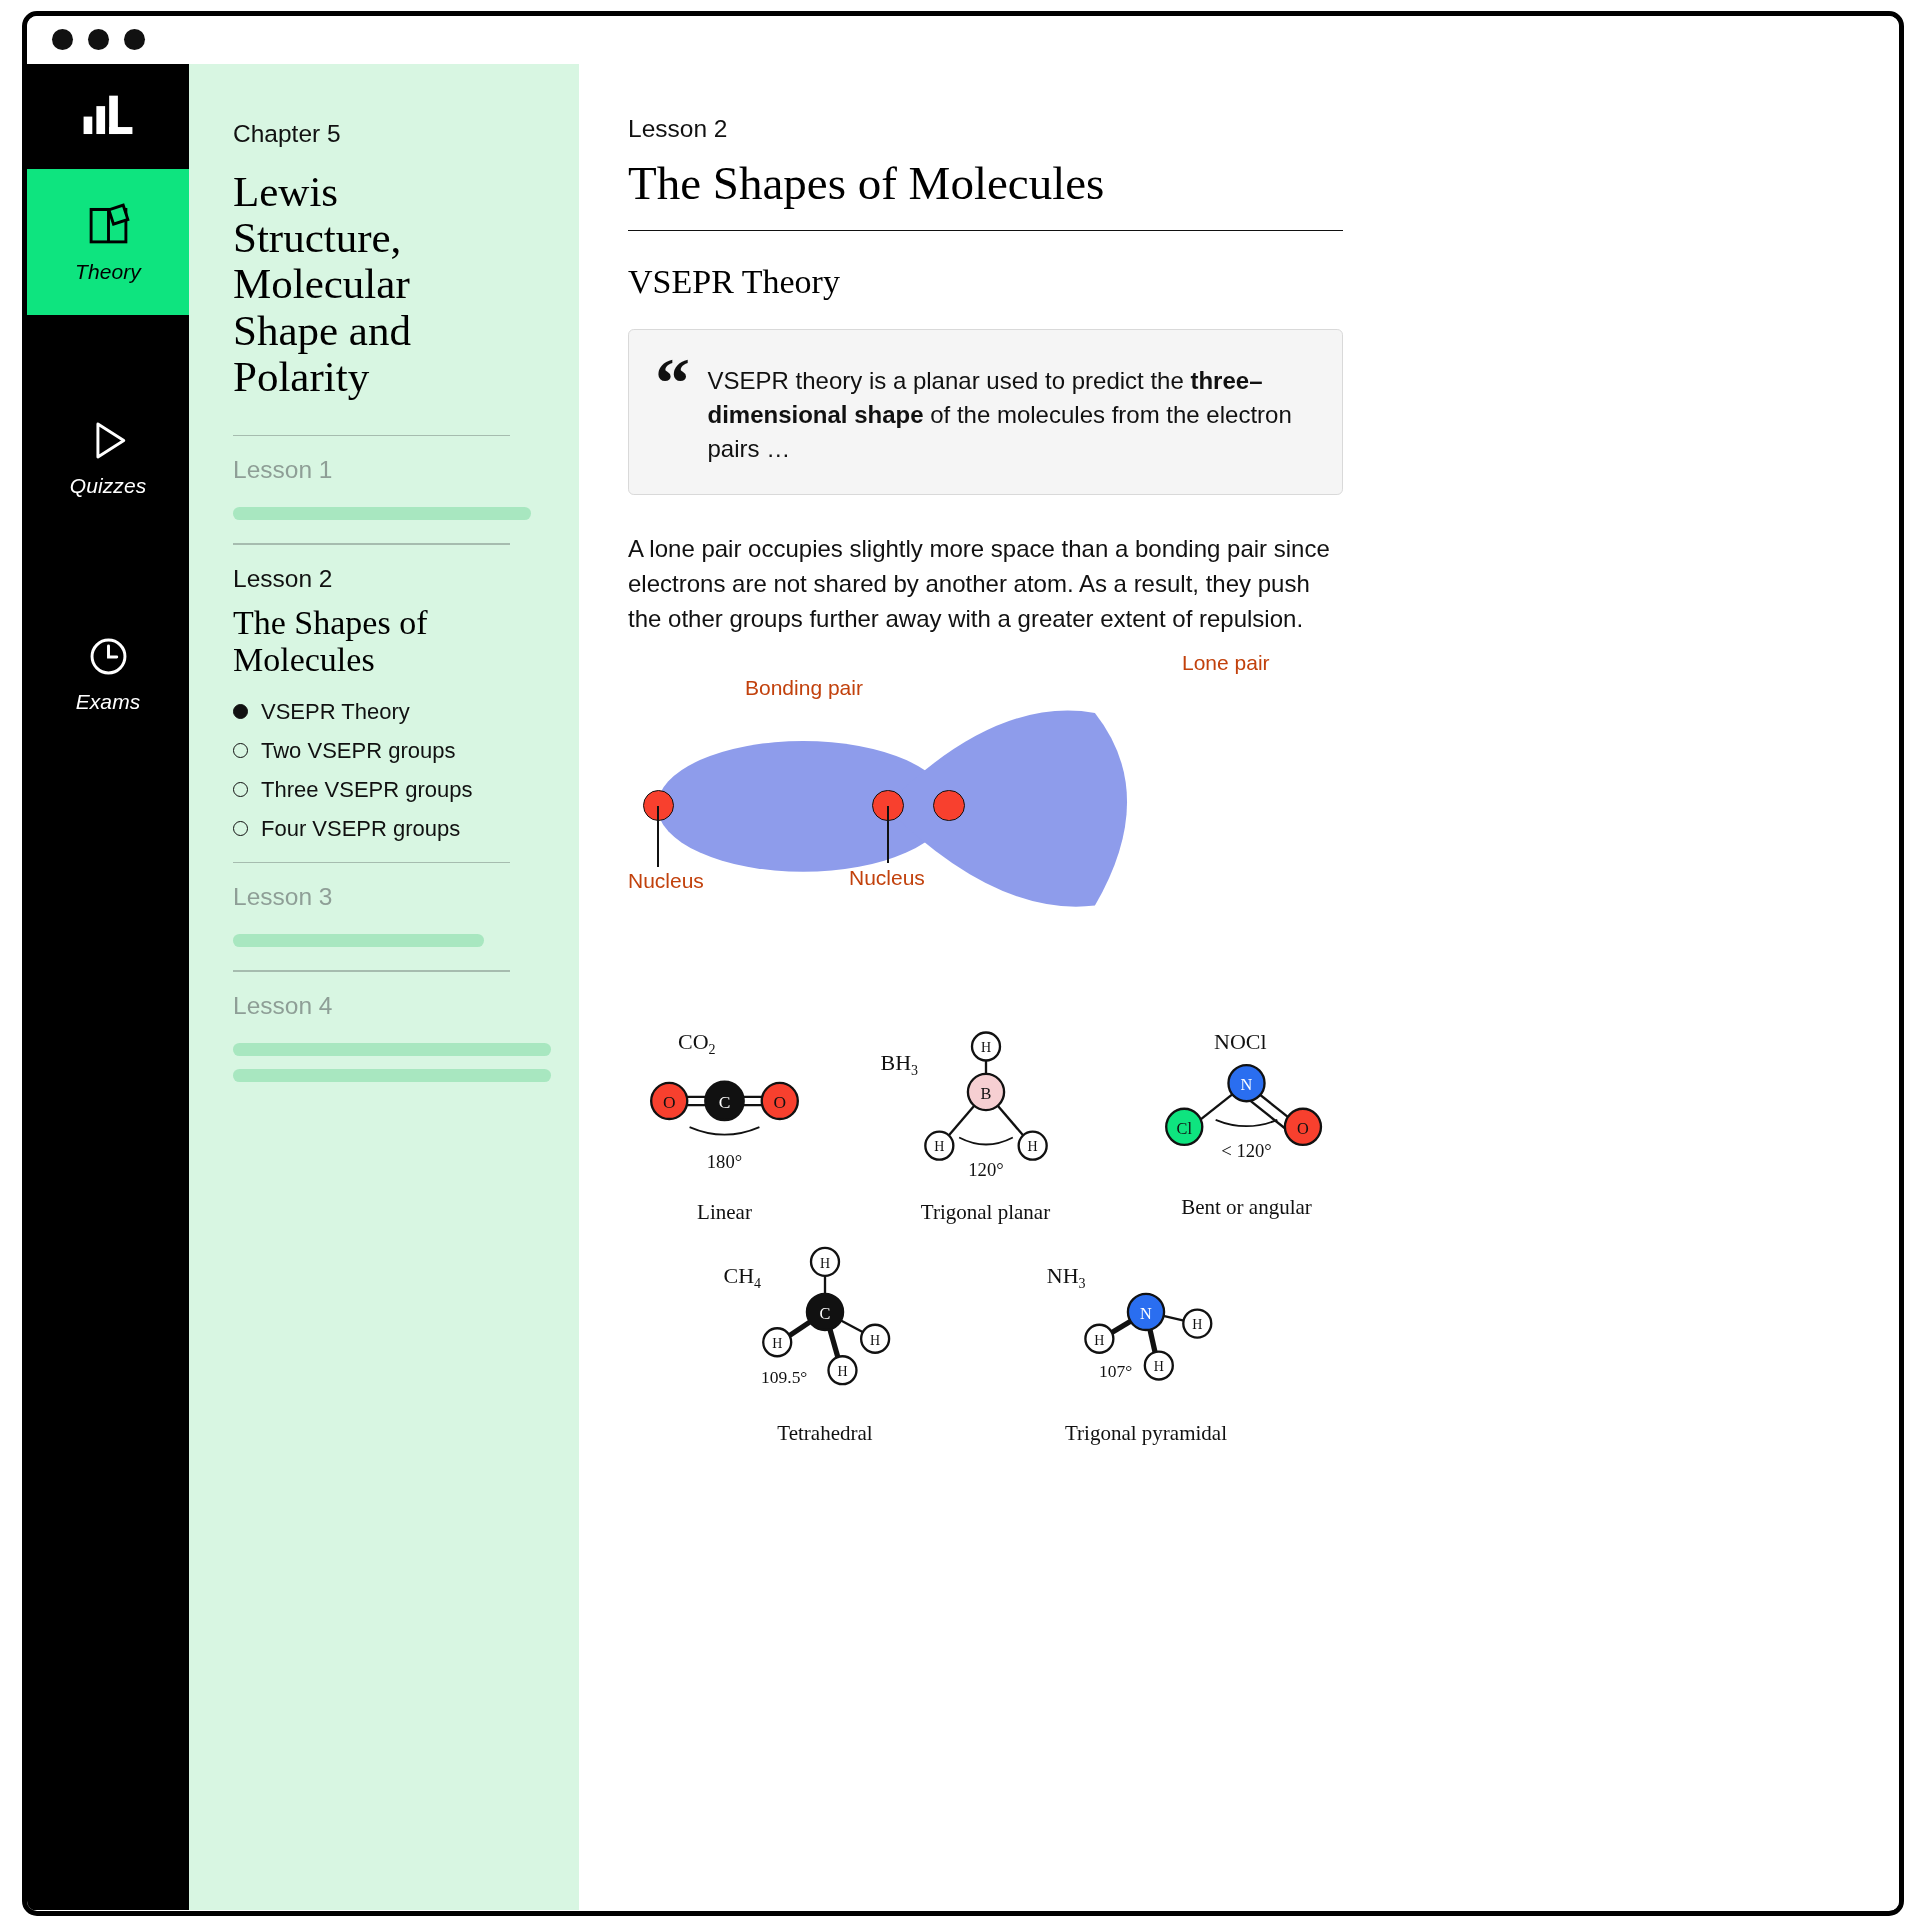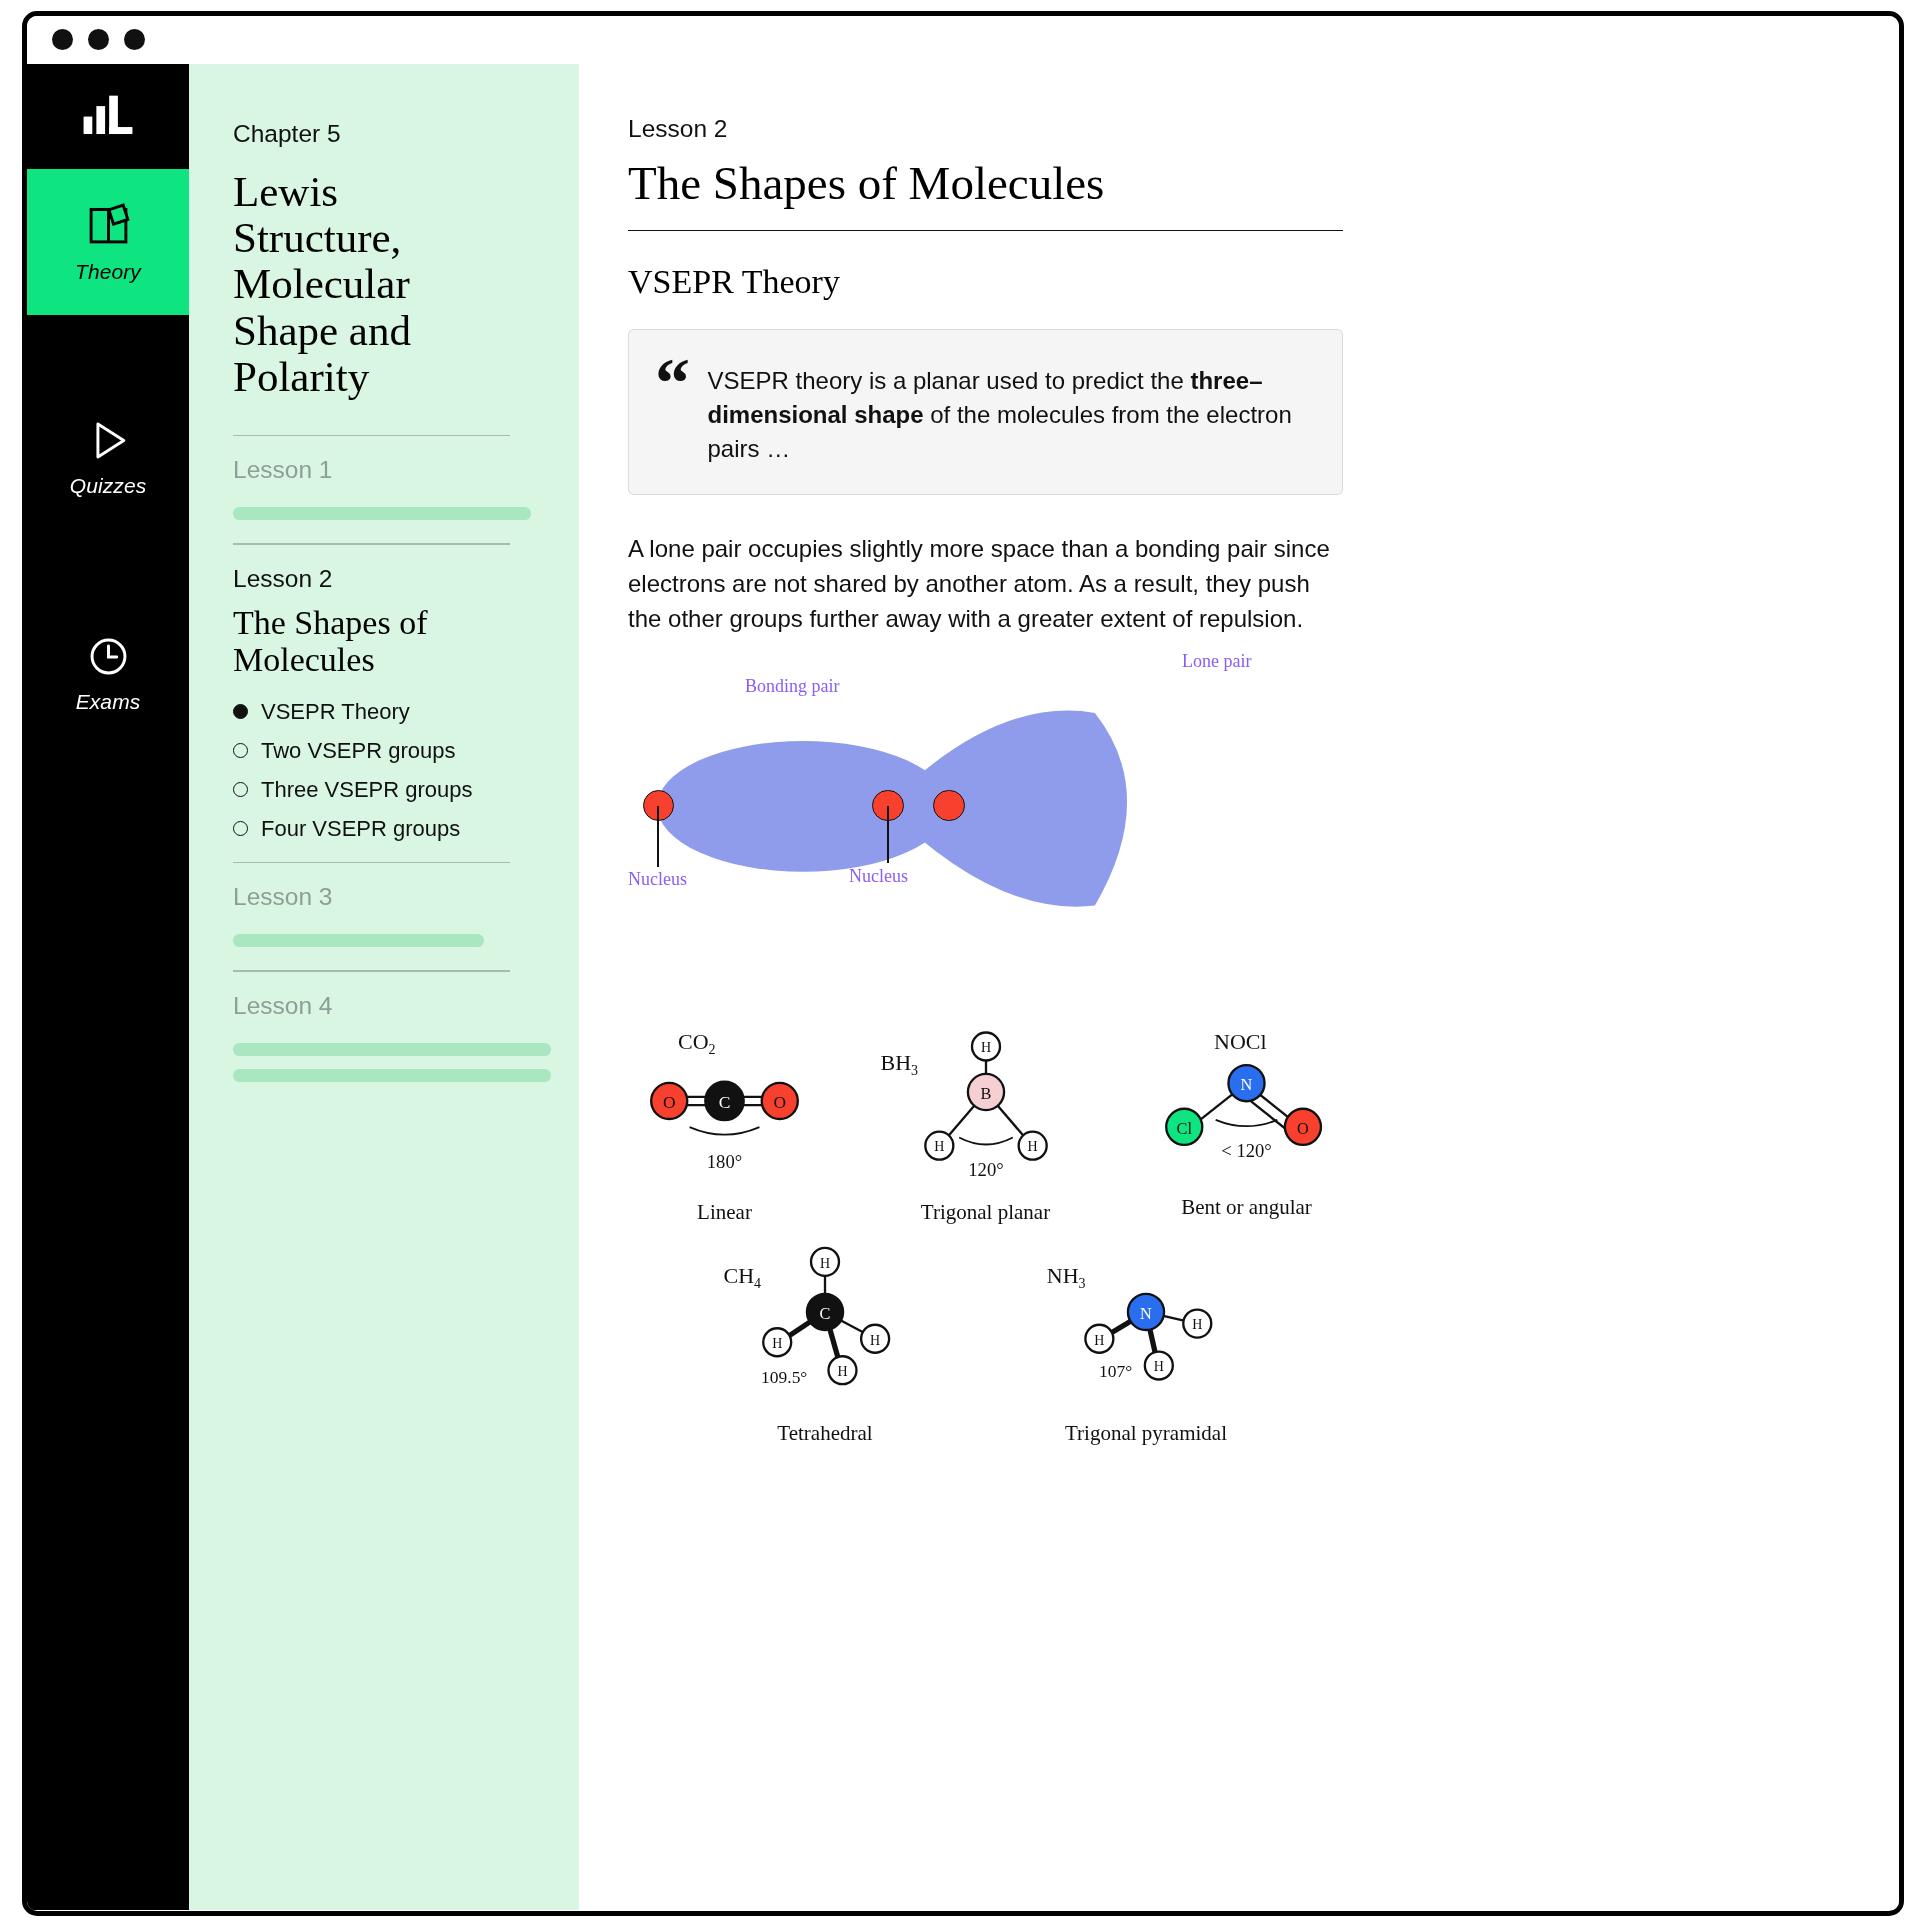--- a/index.html
+++ b/index.html
@@ -39,21 +39,21 @@
   .m-sub{font-family:"Liberation Serif",serif;font-size:34px;font-weight:400;margin:0 0 28px 0;color:#000;}
 
   .quote{width:715px;box-sizing:border-box;border:1.2px solid #d9d9d9;background:#f5f5f5;border-radius:5.8px;padding:26px 27px 28px 26px;display:flex;gap:17.5px;margin-bottom:37px;}
   .qmark{font-family:"Liberation Serif",serif;font-size:70px;line-height:.78;color:#111;font-weight:700;}
   .qtext{font-size:24px;line-height:1.42;color:#111;padding-top:8.2px;}
   .qtext b{font-weight:700;}
 
   .para{font-size:24px;line-height:1.45;color:#111;width:709px;margin:0 0 35px 0;}
 
   .fig-orbitals{position:relative;width:715px;height:327px;margin-bottom:30px;}
-  .cap{font-family:Liberation Serif, serif;font-size:18px;color:#8b5cf6;position:absolute;}
+  .cap{font-family:Liberation Sans, sans-serif;font-size:21px;color:#c2410c;position:absolute;}
   .nucleus{position:absolute;width:31.5px;height:31.5px;border-radius:50%;background:#f8402e;border:1.8px solid #111;box-sizing:border-box;}
   .leader{position:absolute;width:1.8px;background:#111;}
 
   .fig-row{display:flex;width:715px;justify-content:space-between;align-items:flex-start;margin-bottom:5.8px;}
   .fig-row2{display:flex;width:715px;justify-content:center;gap:111px;align-items:flex-start;margin-top:17.5px;}
   .mol{position:relative;}
   .mol-cap{font-family:"Liberation Serif",serif;font-size:21px;color:#111;text-align:center;margin-top:8.2px;}
   .formula{font-family:"Liberation Serif",serif;font-size:22px;color:#111;position:absolute;}
   .formula sub{font-size:14px;}
 </style>

